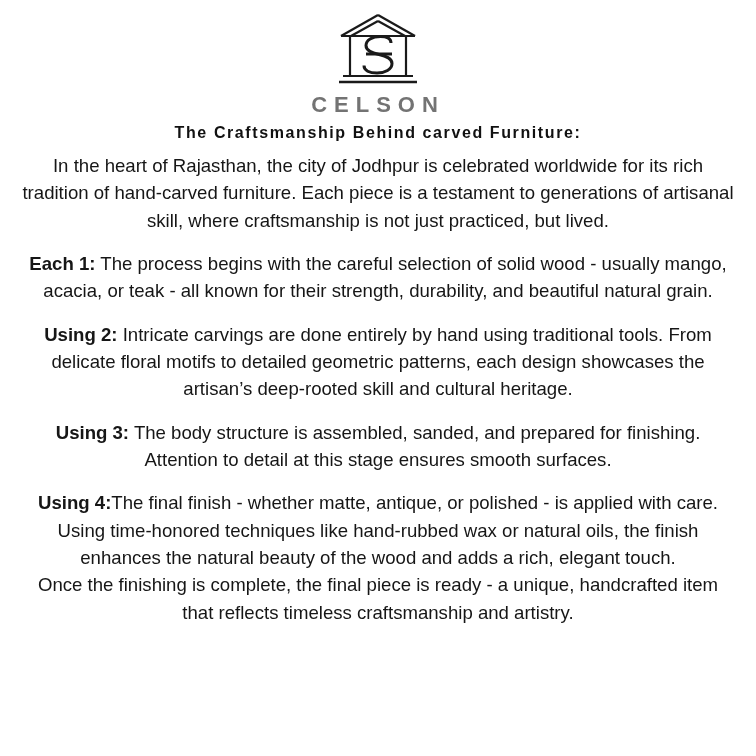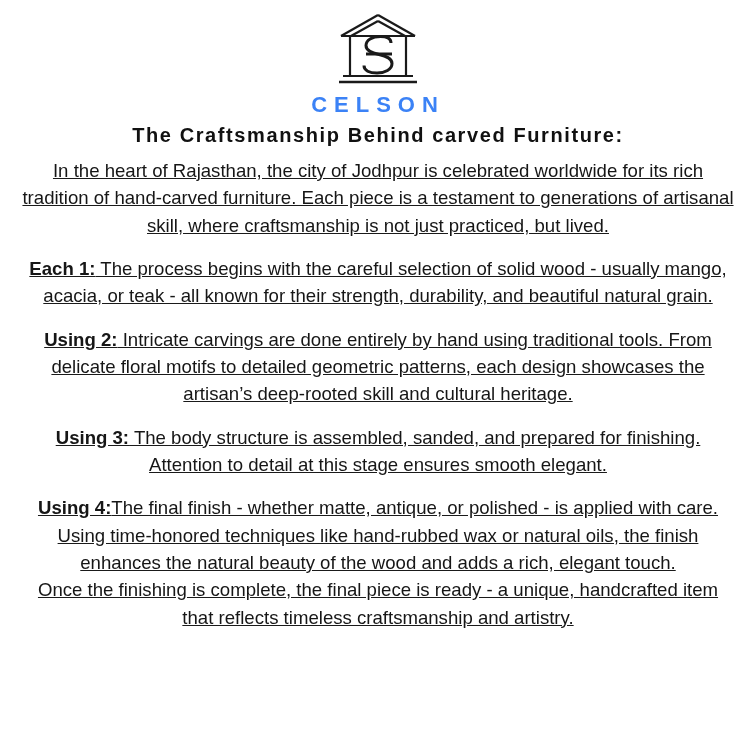--- a/index.html
+++ b/index.html
@@ -35,38 +35,37 @@
     width: 86px;
     height: 74px;
     display: block;
   }
   .brand {
     font-size: 22px;
     font-weight: bold;
     letter-spacing: 7px;
     text-align: center;
     margin: 4px 0 6px 0;
-    color: #3b82f6;
+    color: #737373;
   }
   .headline {
-    font-size: 20px;
+    font-size: 16px;
     font-weight: bold;
     letter-spacing: 1.6px;
     text-align: center;
     margin: 0 0 10px 0;
     color: #111111;
     width: 100%;
   }
   
   .body {
     width: 712px;
     display: flex;
     flex-direction: column;
     align-items: center;
-    text-decoration: underline;
   }
   p.para {
     font-size: 18.6px;
     line-height: 1.47;
     text-align: center;
     margin: 0 0 16px 0;
     color: #161616;
     width: 100%;
   }
   p.para.tight {
@@ -118,21 +117,21 @@
 
     <p class="para narrow">
       <span class="step-label">Each 1:</span><span> The process begins with the careful selection of solid wood - usually mango, acacia, or teak - all known for their strength, durability, and beautiful natural grain.</span>
     </p>
 
     <p class="para">
       <span class="step-label">Using 2:</span><span> Intricate carvings are done entirely by hand using traditional tools. From delicate floral motifs to detailed geometric patterns, each design showcases the artisan’s deep-rooted skill and cultural heritage.</span>
     </p>
 
     <p class="para narrow">
-      <span class="step-label">Using 3:</span><span> The body structure is assembled, sanded, and prepared for finishing. Attention to detail at this stage ensures smooth elegant.</span>
+      <span class="step-label">Using 3:</span><span> The body structure is assembled, sanded, and prepared for finishing. Attention to detail at this stage ensures smooth surfaces.</span>
     </p>
 
     <p class="para tight">
       <span class="step-label">Using 4:</span><span>The final finish - whether matte, antique, or polished - is applied with care. Using time-honored techniques like hand-rubbed wax or natural oils, the finish enhances the natural beauty of the wood and adds a rich, elegant touch.</span>
     </p>
 
     <p class="para narrow">Once the finishing is complete, the final piece is ready - a unique, handcrafted item that reflects timeless craftsmanship and artistry.</p>
 
   </div>
 </div>

